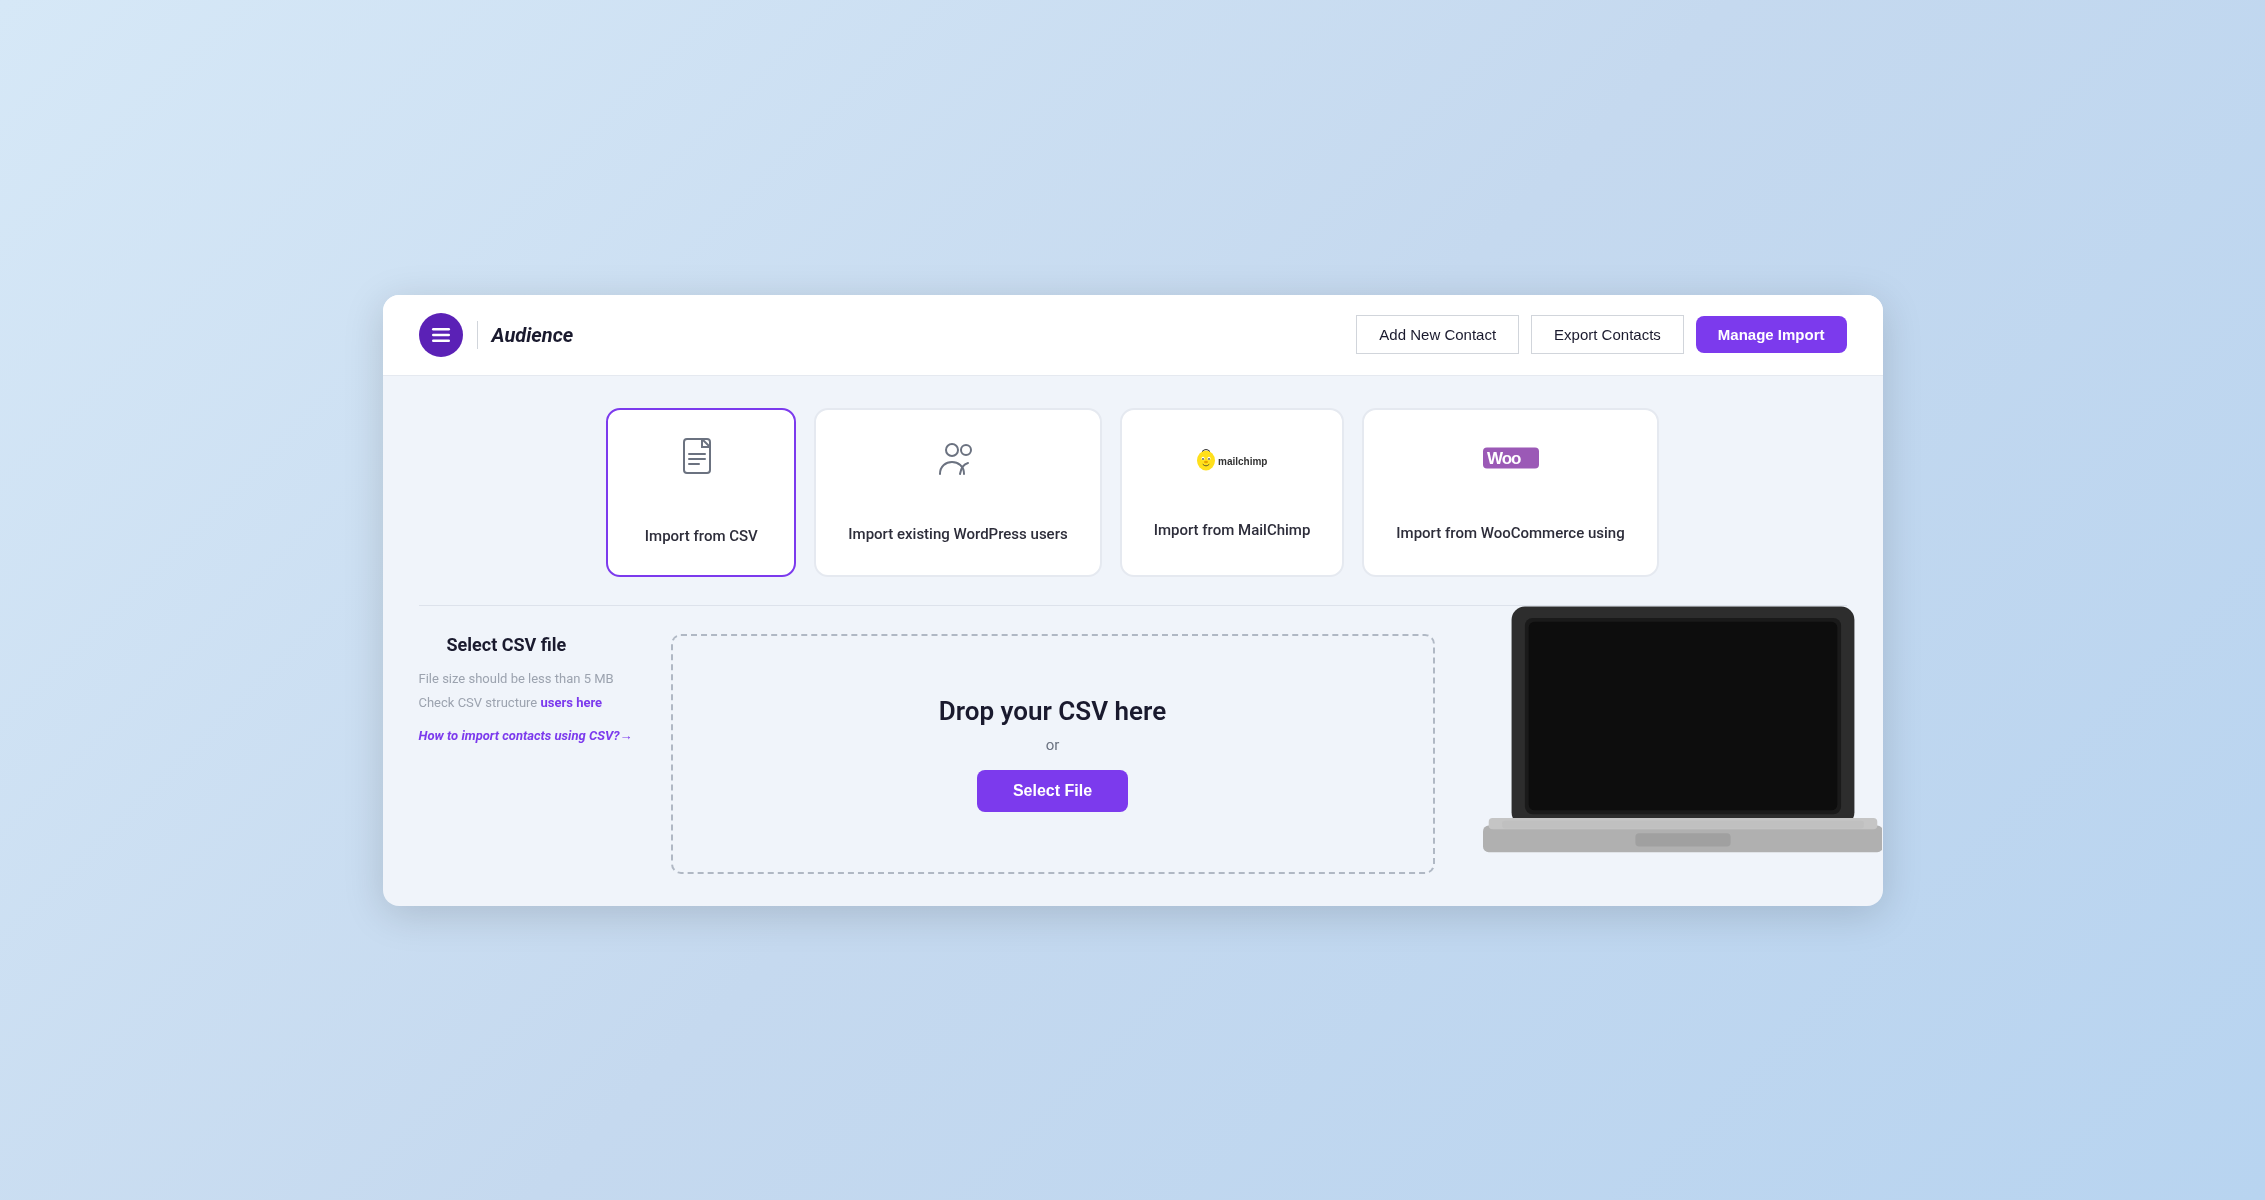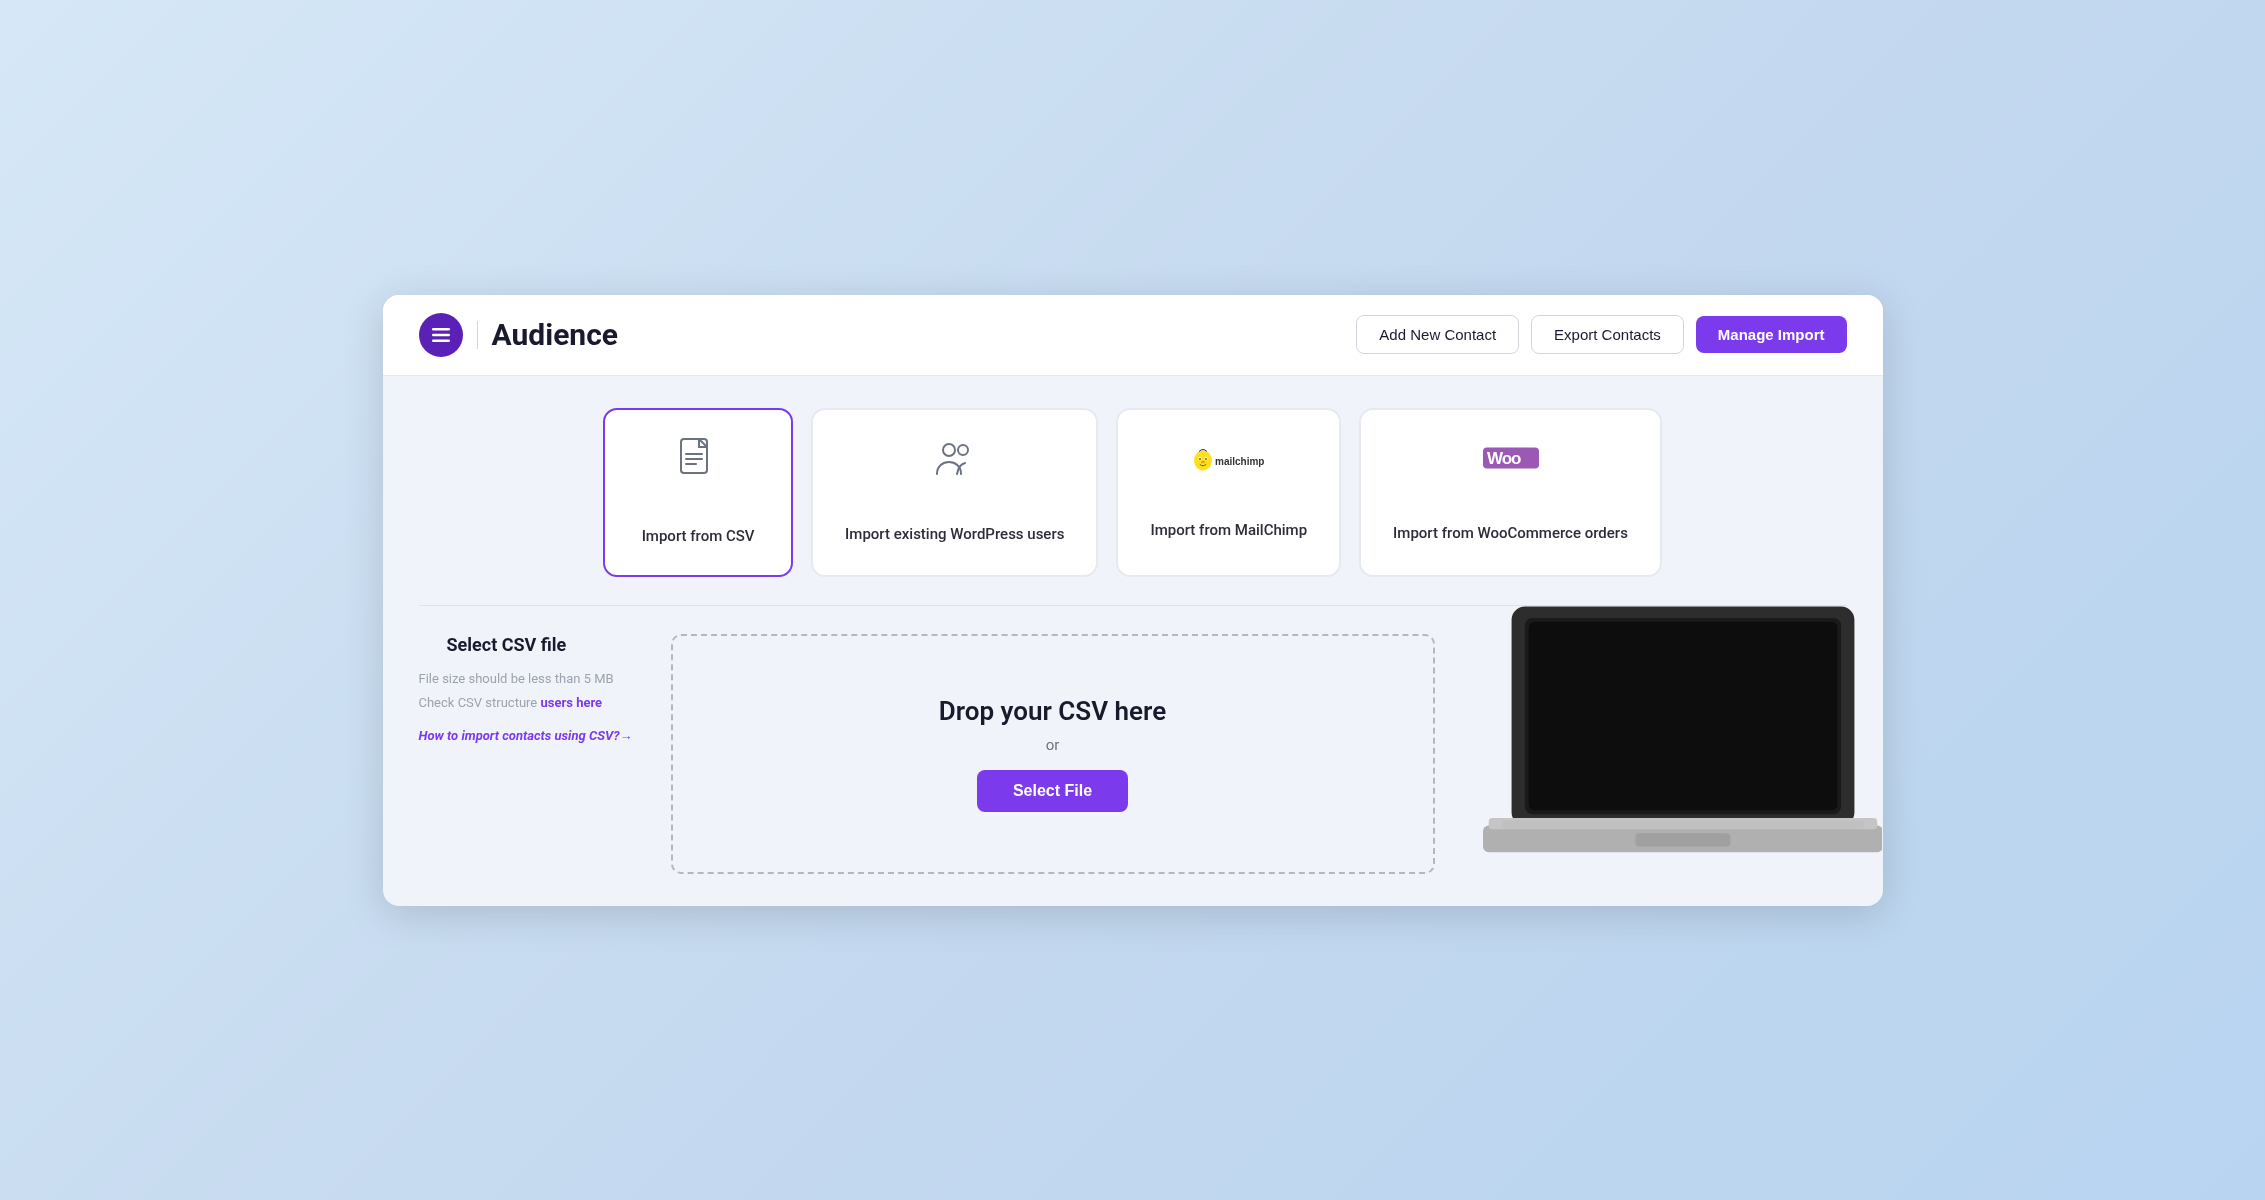--- a/index.html
+++ b/index.html
@@ -41,38 +41,39 @@
       border-radius: 50%;
       display: flex;
       align-items: center;
       justify-content: center;
     }
     .logo-icon svg {
       width: 24px;
       height: 24px;
     }
     .header-title {
-      font-size: 30px;
+      font-size: 20px;
       font-weight: 700;
       color: #1a1a2e;
+      font-style: italic;
     }
     .header-divider {
       width: 1px;
       height: 28px;
       background: #d1d5db;
     }
     .header-actions {
       display: flex;
       align-items: center;
       gap: 12px;
     }
     .btn-outline {
       background: #fff;
       border: 1.5px solid #d1d5db;
-      border-radius: 8px;
+      border-radius: 0;
       padding: 10px 22px;
       font-size: 15px;
       font-weight: 500;
       color: #1a1a2e;
       cursor: pointer;
       transition: border-color 0.2s;
     }
     .btn-primary {
       background: #7c3aed;
       border: none;
@@ -335,21 +336,21 @@
         <span class="import-card-label">Import from MailChimp</span>
       </div>
 
       <div class="import-card">
         <span class="woo-icon">
           <svg width="60" height="36" viewBox="0 0 120 50" xmlns="http://www.w3.org/2000/svg">
             <rect x="4" y="4" width="112" height="42" rx="8" fill="#9b59b6"></rect>
             <text x="12" y="36" font-family="Arial Black, sans-serif" font-weight="900" font-size="34" fill="white" letter-spacing="-2">Woo</text>
           </svg>
         </span>
-        <span class="import-card-label">Import from WooCommerce orders</span>
+        <span class="import-card-label">Import from WooCommerce using</span>
       </div>
 
     </div>
 
     <hr class="section-divider">
 
     <div class="bottom-section">
 
       <div class="csv-info">
         <div class="csv-info-title">Select CSV file</div>

